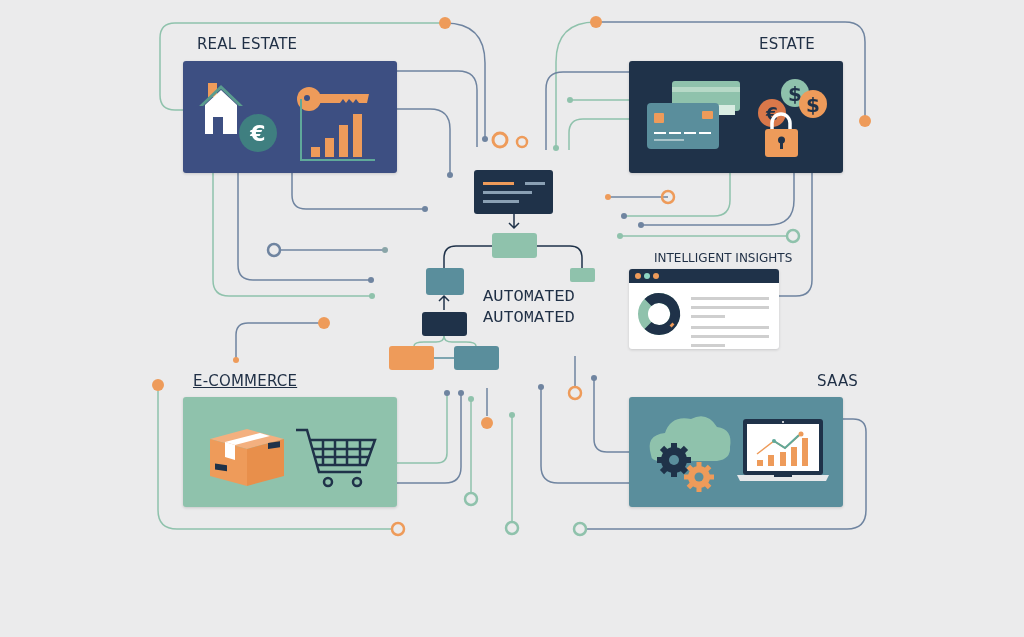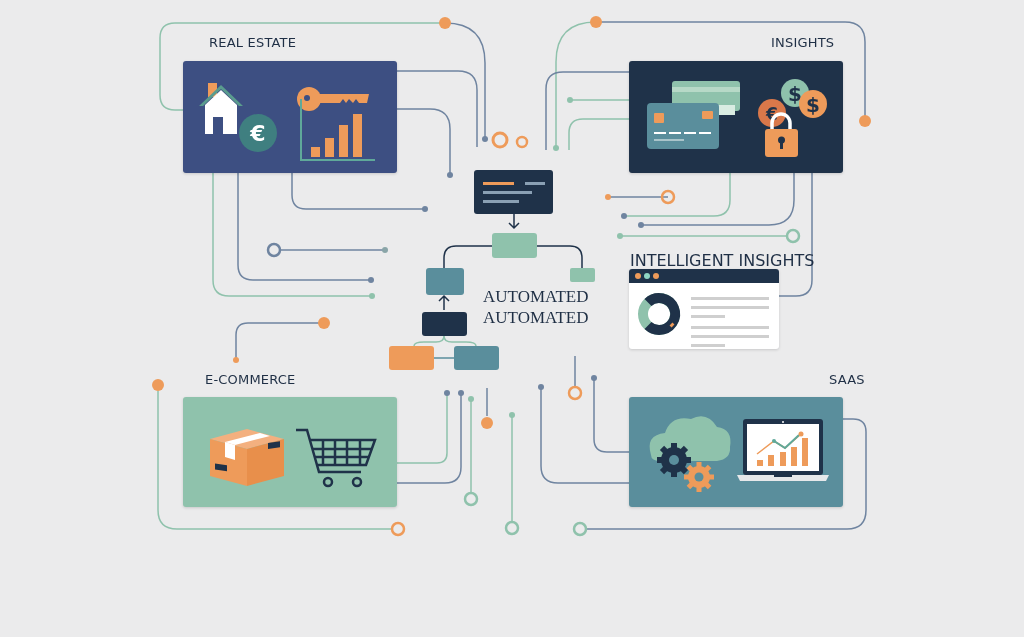--- a/index.html
+++ b/index.html
@@ -1,22 +1,22 @@
 <!DOCTYPE html>
 <html><head>
 <meta charset="utf-8">
 <style>
   html, body { margin:0; padding:0; }
   body { width:1024px; height:637px; background:#ebebec; position:relative; overflow:hidden; font-family:"Liberation Sans", sans-serif; }
   .abs { position:absolute; }
-  .label { position:absolute; font-family:"DejaVu Sans", sans-serif; font-size:13px; color:#1f2f45; letter-spacing:0.2px;margin-left:12px; }
+  .label { position:absolute; font-family:"DejaVu Sans", sans-serif; font-size:15px; color:#1f2f45; letter-spacing:0.2px; }
   .panel { position:absolute; border-radius:3px; box-shadow:0 1px 3px rgba(0,0,0,0.15); }
   svg.wires { position:absolute; left:0; top:0; }
-  .center-title { position:absolute; font-family:Liberation Serif, serif; font-size:17px; color:#1f2f45; line-height:21px;text-align:right; }
-  .insights-label { position:absolute; font-family:"DejaVu Sans", sans-serif; font-size:16px; color:#1f2f45; }
+  .center-title { position:absolute; font-family:Liberation Mono, monospace; font-size:17px; color:#1f2f45; line-height:21px;text-align:right; }
+  .insights-label { position:absolute; font-family:"DejaVu Sans", sans-serif; font-size:12px; color:#1f2f45;margin-left:24px; }
 </style>
 </head>
 <body>
 
 <svg class="wires" width="1024" height="637" fill="none" stroke-width="1.5">
 
   <path d="M445 23 H175 Q160 23 160 38 V95 Q160 110 175 110 H183" stroke="#8fc2ac"></path>
   <path d="M445 23 Q485 23 485 63 V139" stroke="#6f84a0"></path>
   <circle cx="485" cy="139" r="3" fill="#6f84a0"></circle>
   <circle cx="445" cy="23" r="6" fill="#ee9b5a" stroke="none"></circle>
@@ -110,21 +110,21 @@
     <g>
       <path d="M118 38 V99 H192" stroke="#5fa99a" stroke-width="2" fill="none"></path>
       <rect x="128" y="86" width="9" height="10" fill="#ee9b5a"></rect>
       <rect x="142" y="77" width="9" height="19" fill="#ee9b5a"></rect>
       <rect x="156" y="64" width="9" height="32" fill="#ee9b5a"></rect>
       <rect x="170" y="53" width="9" height="43" fill="#ee9b5a"></rect>
     </g>
   </svg>
 </div>
 
-<div class="label" style="left:759px;top:35px;">INSIGHTS</div>
+<div class="label" style="left:759px;top:35px;">ESTATE</div>
 <div class="panel" style="left:629px;top:61px;width:214px;height:112px;background:#1f3249;">
   <svg width="214" height="112">
     <g>
       <rect x="43" y="20" width="68" height="30" rx="3" fill="#8fc2ac"></rect>
       <rect x="43" y="26" width="68" height="5" fill="#b7d9c7"></rect>
       <rect x="86" y="44" width="20" height="10" fill="#d9ece2"></rect>
       <rect x="18" y="42" width="72" height="46" rx="4" fill="#5a8e9c"></rect>
       <rect x="25" y="52" width="10" height="10" rx="1" fill="#ee9b5a"></rect>
       <rect x="73" y="50" width="11" height="8" rx="1" fill="#ee9b5a"></rect>
       <g fill="#ffffff">
@@ -199,21 +199,21 @@
       <rect x="62" y="14" width="78" height="3"></rect>
       <rect x="62" y="23" width="78" height="3"></rect>
       <rect x="62" y="32" width="34" height="3"></rect>
       <rect x="62" y="43" width="78" height="3"></rect>
       <rect x="62" y="52" width="78" height="3"></rect>
       <rect x="62" y="61" width="34" height="3"></rect>
     </g>
   </svg>
 </div>
 
-<div class="label" style="left:193px;top:372px;">E-COMMERCE</div>
+<div class="label" style="left:193px;top:372px;text-decoration:underline;">E-COMMERCE</div>
 <div class="panel" style="left:183px;top:397px;width:214px;height:110px;background:#8fc2ac;">
   <svg width="214" height="110">
     <g>
       <path d="M27 42 L64 32 L101 42 L64 52 Z" fill="#f3b07f"></path>
       <path d="M27 42 L64 52 V89 L27 79 Z" fill="#ee9b5a"></path>
       <path d="M64 52 L101 42 V79 L64 89 Z" fill="#e88f4b"></path>
       <path d="M77 36 L87 39 L52 48 L42 45 Z" fill="#ffffff"></path>
       <path d="M42 45 L52 48 V63 L42 60 Z" fill="#ffffff"></path>
       <rect x="32" y="62" width="12" height="6" fill="#1f3249" transform="skewY(8)"></rect>
       <rect x="85" y="58" width="12" height="6" fill="#1f3249" transform="skewY(-8)"></rect>

